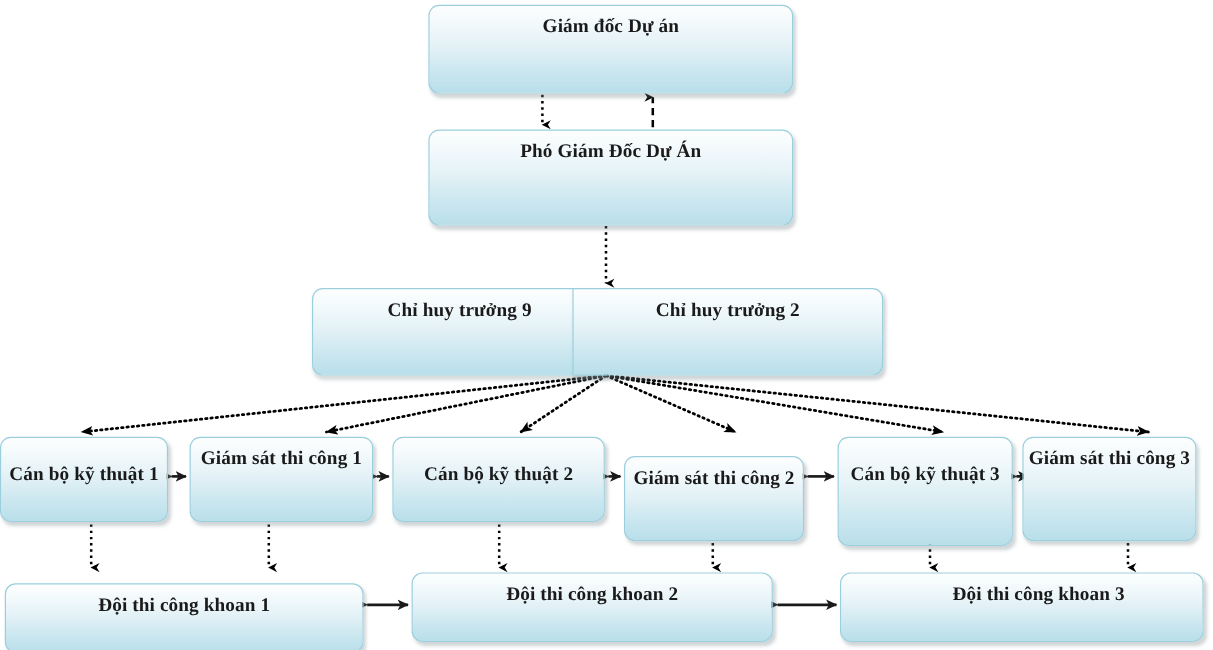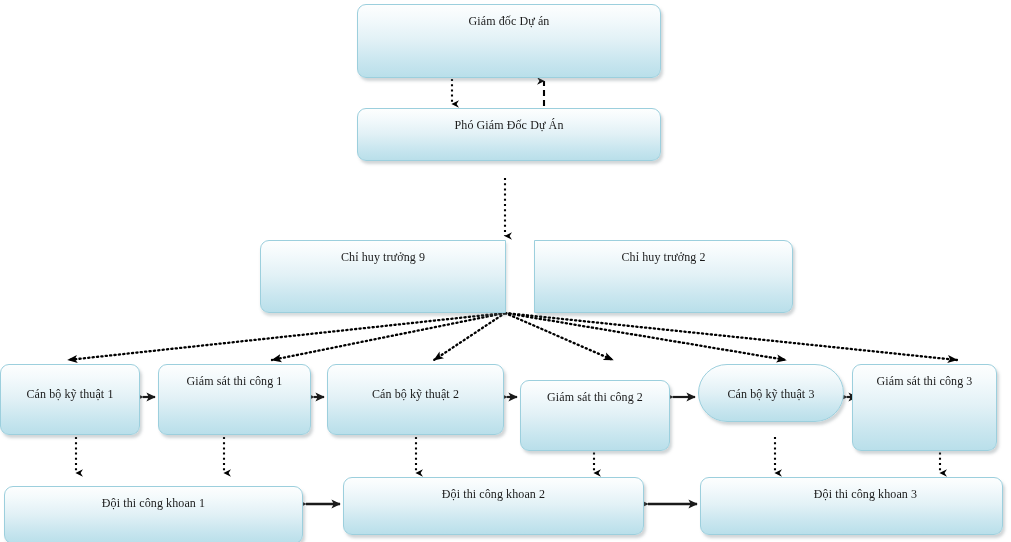--- a/index.html
+++ b/index.html
@@ -33,22 +33,22 @@
                 #fdfefe 0%,
                 #f4fafc 18%,
                 #e2f1f6 48%,
                 #c9e6ef 78%,
                 #b9dfea 100%);
     box-shadow: 2px 3px 3px rgba(120,135,140,0.35);
     display: flex;
     justify-content: center;
   }
   .node .label {
-    font-weight: normal;
-    font-size: 12px;
+    font-weight: bold;
+    font-size: 16px;
     color: #1a1a1a;
     letter-spacing: 0.1px;
     text-align: right;
     white-space: nowrap;
     padding: 0 6px;
   }
   
   .node.top .label { padding-top: 9px; }
   .node.mid .label { padding-top: 22px; }
   .node.squarejoin-left {
@@ -120,42 +120,42 @@
     <g stroke="#1a1a1a" stroke-width="2.3">
       <line x1="306" y1="504" x2="340" y2="504" marker-start="url(#arrow-pl)" marker-end="url(#arrow-pr)"></line>
       <line x1="648" y1="504" x2="697" y2="504" marker-start="url(#arrow-pl)" marker-end="url(#arrow-pr)"></line>
     </g>
   </svg>
 
   <div id="nodes">
       <div class="node top" style="left: 357px; top: 4px; width: 304px; height: 74px;">
         <div class="label">Giám đốc Dự án</div>
       </div>
-      <div class="node top" style="left: 357px; top: 108px; width: 304px; height: 53px;">
+      <div class="node top" style="left: 357px; top: 108px; width: 304px; height: 80px;">
         <div class="label">Phó Giám Đốc Dự Án</div>
       </div>
       <div class="node top squarejoin-left" style="left: 260px; top: 240px; width: 246px; height: 73px;">
         <div class="label">Chỉ huy trưởng 9</div>
       </div>
-      <div class="node top squarejoin-right" style="left: 534px; top: 240px; width: 259px; height: 73px;">
+      <div class="node top squarejoin-right" style="left: 477px; top: 240px; width: 259px; height: 73px;">
         <div class="label">Chỉ huy trưởng 2</div>
       </div>
       <div class="node mid" style="left: 0px; top: 364px; width: 140px; height: 71px;">
         <div class="label">Cán bộ kỹ thuật 1</div>
       </div>
       <div class="node top" style="left: 158px; top: 364px; width: 153px; height: 71px;">
         <div class="label">Giám sát thi công 1</div>
       </div>
       <div class="node mid" style="left: 327px; top: 364px; width: 177px; height: 71px;">
         <div class="label">Cán bộ kỹ thuật 2</div>
       </div>
       <div class="node top" style="left: 520px; top: 364px; width: 150px; height: 71px; margin-top: 16px;">
         <div class="label">Giám sát thi công 2</div>
       </div>
-      <div class="node mid" style="left: 698px; top: 364px; width: 146px; height: 58px; border-radius: 30px;">
+      <div class="node mid" style="left: 698px; top: 364px; width: 146px; height: 91px;">
         <div class="label">Cán bộ kỹ thuật 3</div>
       </div>
       <div class="node top" style="left: 852px; top: 364px; width: 145px; height: 87px;">
         <div class="label">Giám sát thi công 3</div>
       </div>
       <div class="node top" style="left: 4px; top: 486px; width: 299px; height: 58px;">
         <div class="label">Đội thi công khoan 1</div>
       </div>
       <div class="node top" style="left: 343px; top: 477px; width: 301px; height: 58px;">
         <div class="label">Đội thi công khoan 2</div>

